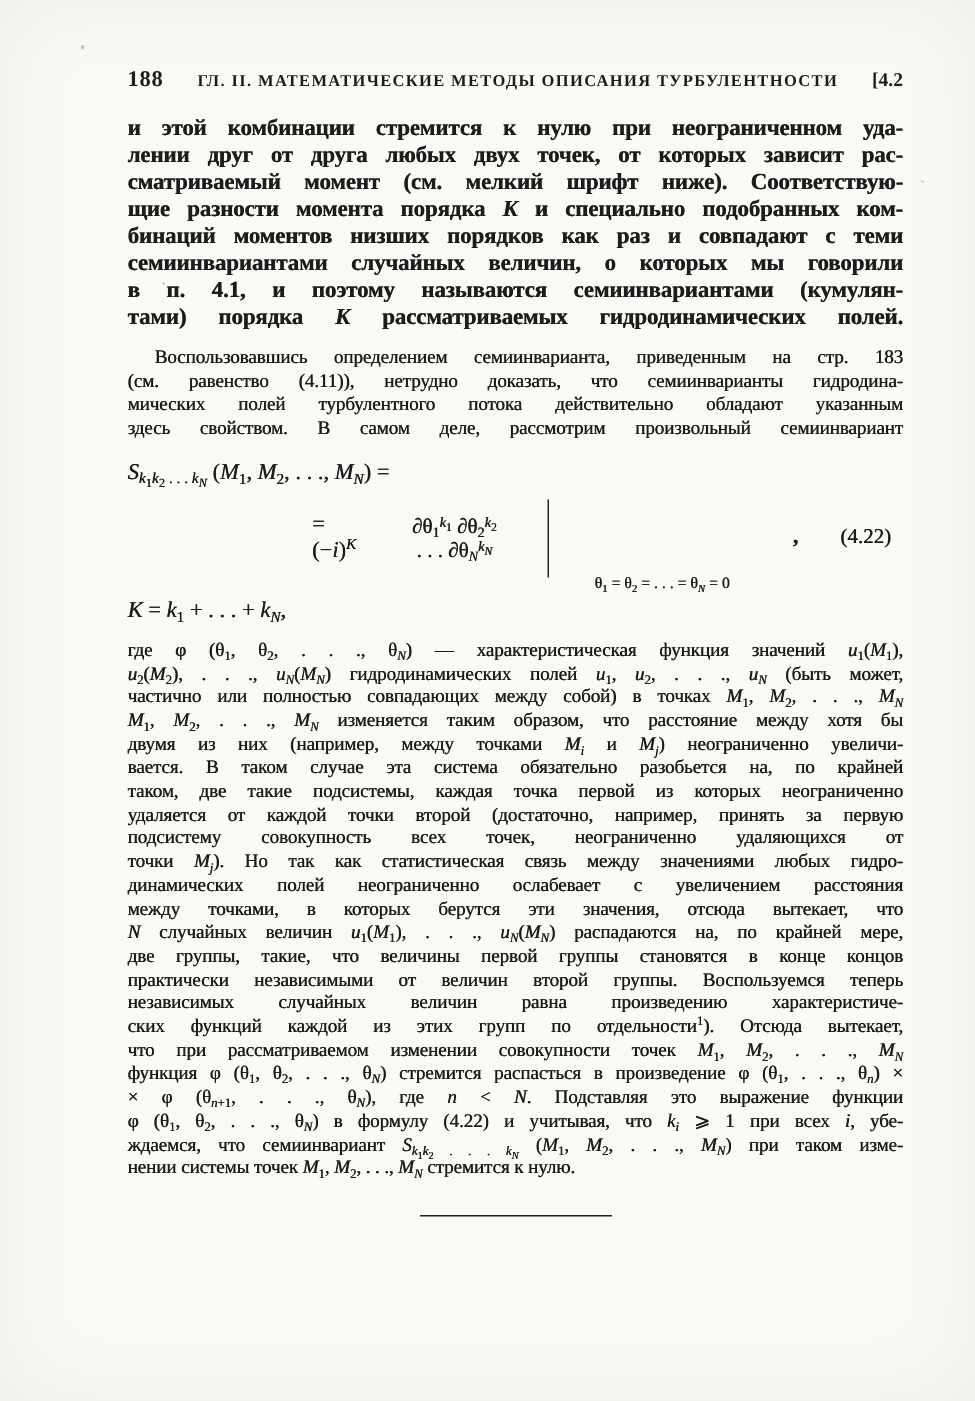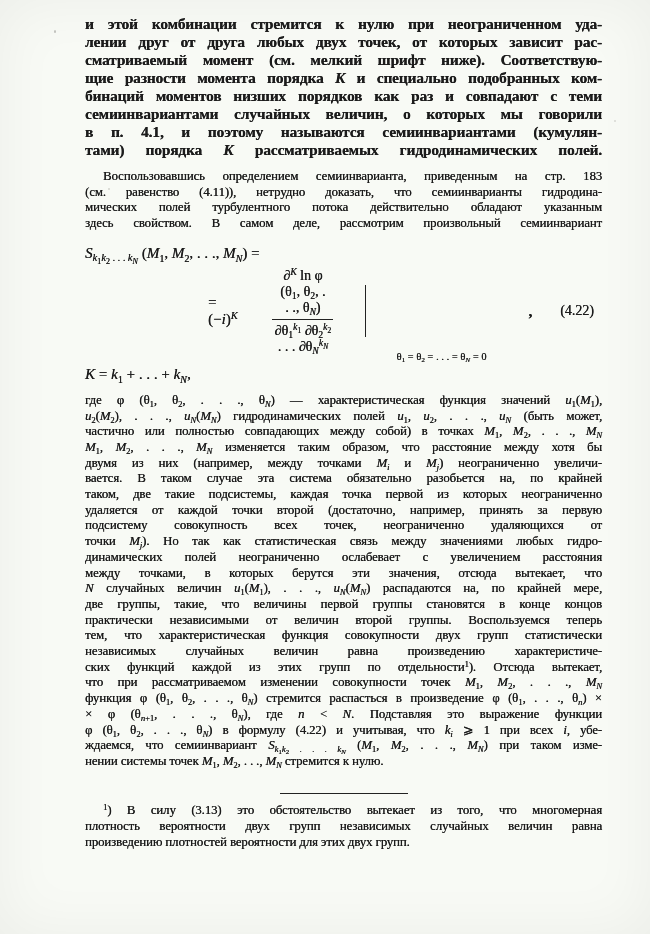--- a/index.html
+++ b/index.html
@@ -52,20 +52,25 @@
 </style>
 </head>
 <body>
 
 <div class="speck" style="left:54px;top:30px;width:2px;height:3px;opacity:.5;"></div>
 <div class="speck" style="left:108px;top:188px;width:2px;height:2px;opacity:.35;"></div>
 <div class="speck" style="left:614px;top:120px;width:2px;height:2px;opacity:.3;"></div>
 
 <div class="content">
 
+  <div class="page-header">
+    <span class="page-num">188</span>
+    <span class="running-title">ГЛ. II. МАТЕМАТИЧЕСКИЕ МЕТОДЫ ОПИСАНИЯ ТУРБУЛЕНТНОСТИ</span>
+    <span class="section-ref">[4.2</span>
+  </div>
 
   <div class="para p1">
       <div class="line">и этой комбинации стремится к нулю при неограниченном уда-</div>
       <div class="line">лении друг от друга любых двух точек, от которых зависит рас-</div>
       <div class="line">сматриваемый момент (см. мелкий шрифт ниже). Соответствую-</div>
       <div class="line">щие разности момента порядка <i>K</i> и специально подобранных ком-</div>
       <div class="line">бинаций моментов низших порядков как раз и совпадают с теми</div>
       <div class="line">семиинвариантами случайных величин, о которых мы говорили</div>
       <div class="line">в п. 4.1, и поэтому называются семиинвариантами (кумулян-</div>
       <div class="line">тами) порядка <i>K</i> рассматриваемых гидродинамических полей.</div>
@@ -76,21 +81,20 @@
       <div class="line">(см. равенство (4.11)), нетрудно доказать, что семиинварианты гидродина-</div>
       <div class="line">мических полей турбулентного потока действительно обладают указанным</div>
       <div class="line">здесь свойством. В самом деле, рассмотрим произвольный семиинвариант</div>
     </div>
 
   <div class="equation">
     <div class="eq-lhs"><i>S</i><sub><i>k</i><sub class="s2">1</sub><i>k</i><sub class="s2">2</sub> . . . <i>k</i><sub class="s2"><i>N</i></sub></sub> (<i>M</i><sub>1</sub>, <i>M</i><sub>2</sub>, . . ., <i>M</i><sub><i>N</i></sub>) =</div>
     <div class="eq-main">
       <span class="eq-prefix">= (−<i>i</i>)<sup><i>K</i></sup></span>
       <span class="frac">
-        <span class="num">∂<sup><i>K</i></sup> ln φ (θ<sub>1</sub>, θ<sub>2</sub>, . . ., θ<sub><i>N</i></sub>)</span>
         <span class="den">∂θ<sub>1</sub><sup><i>k</i><sub class="s2">1</sub></sup> ∂θ<sub>2</sub><sup><i>k</i><sub class="s2">2</sub></sup> . . . ∂θ<sub><i>N</i></sub><sup><i>k</i><sub class="s2"><i>N</i></sub></sup></span>
       </span>
       <span class="eval-bar"></span>
       <span class="eval-cond">θ<sub>1</sub> = θ<sub>2</sub> = . . . = θ<sub><i>N</i></sub> = 0</span>
       <span class="eq-comma">,</span>
       <span class="eq-number">(4.22)</span>
     </div>
     <div class="eq-kline"><i>K</i> = <i>k</i><sub>1</sub> + . . . + <i>k</i><sub><i>N</i></sub>,</div>
   </div>
 
@@ -103,32 +107,26 @@
       <div class="line">вается. В таком случае эта система обязательно разобьется на, по крайней</div>
       <div class="line">таком, две такие подсистемы, каждая точка первой из которых неограниченно</div>
       <div class="line">удаляется от каждой точки второй (достаточно, например, принять за первую</div>
       <div class="line">подсистему совокупность всех точек, неограниченно удаляющихся от</div>
       <div class="line">точки <i>M</i><sub><i>j</i></sub>). Но так как статистическая связь между значениями любых гидро-</div>
       <div class="line">динамических полей неограниченно ослабевает с увеличением расстояния</div>
       <div class="line">между точками, в которых берутся эти значения, отсюда вытекает, что</div>
       <div class="line"><i>N</i> случайных величин <i>u</i><sub>1</sub>(<i>M</i><sub>1</sub>), . . ., <i>u</i><sub><i>N</i></sub>(<i>M</i><sub><i>N</i></sub>) распадаются на, по крайней мере,</div>
       <div class="line">две группы, такие, что величины первой группы становятся в конце концов</div>
       <div class="line">практически независимыми от величин второй группы. Воспользуемся теперь</div>
-      <div class="line">тем, что характеристическая функция совокупности двух групп статистически</div>
       <div class="line">независимых случайных величин равна произведению характеристиче-</div>
       <div class="line">ских функций каждой из этих групп по отдельности<sup>1</sup>). Отсюда вытекает,</div>
       <div class="line">что при рассматриваемом изменении совокупности точек <i>M</i><sub>1</sub>, <i>M</i><sub>2</sub>, . . ., <i>M</i><sub><i>N</i></sub></div>
       <div class="line">функция φ (θ<sub>1</sub>, θ<sub>2</sub>, . . ., θ<sub><i>N</i></sub>) стремится распасться в произведение φ (θ<sub>1</sub>, . . ., θ<sub><i>n</i></sub>) ×</div>
       <div class="line">× φ (θ<sub><i>n</i>+1</sub>, . . ., θ<sub><i>N</i></sub>), где <i>n</i> &lt; <i>N</i>. Подставляя это выражение функции</div>
       <div class="line">φ (θ<sub>1</sub>, θ<sub>2</sub>, . . ., θ<sub><i>N</i></sub>) в формулу (4.22) и учитывая, что <i>k</i><sub><i>i</i></sub> ⩾ 1 при всех <i>i</i>, убе-</div>
       <div class="line">ждаемся, что семиинвариант <i>S</i><sub><i>k</i><sub class="s2">1</sub><i>k</i><sub class="s2">2</sub> . . . <i>k</i><sub class="s2"><i>N</i></sub></sub> (<i>M</i><sub>1</sub>, <i>M</i><sub>2</sub>, . . ., <i>M</i><sub><i>N</i></sub>) при таком изме-</div>
       <div class="line end">нении системы точек <i>M</i><sub>1</sub>, <i>M</i><sub>2</sub>, . . ., <i>M</i><sub><i>N</i></sub> стремится к нулю.</div>
     </div>
 
   <hr class="footnote-rule">
 
-  <div class="para footnote">
-      <div class="line indent"><sup>1</sup>) В силу (3.13) это обстоятельство вытекает из того, что многомерная</div>
-      <div class="line">плотность вероятности двух групп независимых случайных величин равна</div>
-      <div class="line end">произведению плотностей вероятности для этих двух групп.</div>
-    </div>
 
 </div>
 
 </body></html>

